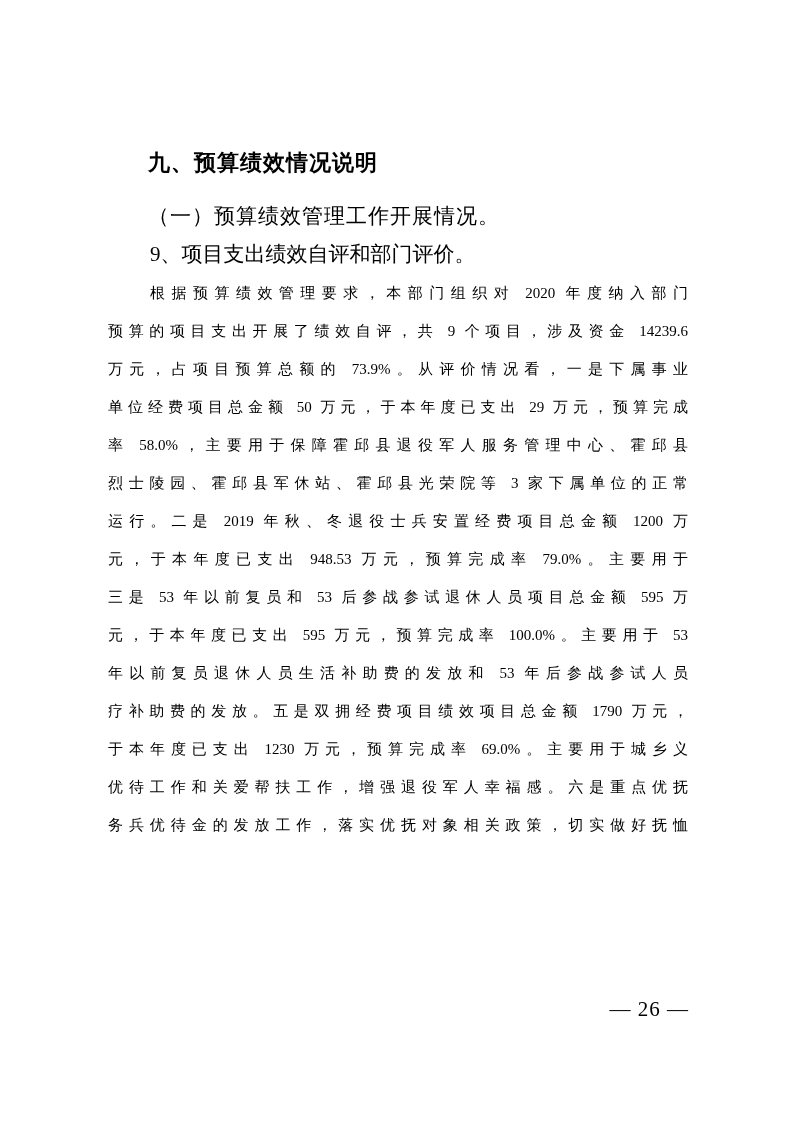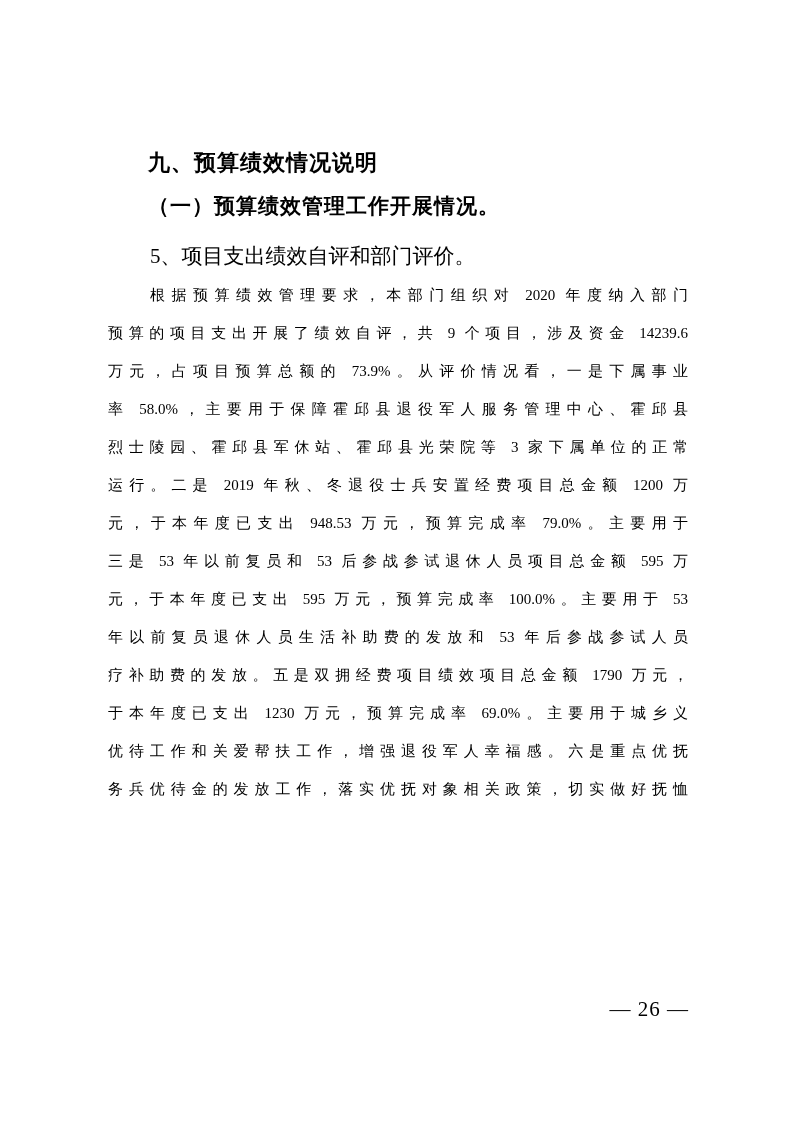--- a/index.html
+++ b/index.html
@@ -22,30 +22,30 @@
     top: 143px;
     width: 580px;
   }
   .h1 {
     font-family: "Liberation Sans", sans-serif;
     font-weight: bold;
     font-size: 22px;
     line-height: 40px;
     padding-left: 40px;
     letter-spacing: 1px;
-    margin-bottom: 3px;
+    margin-bottom: 13px;
   }
   .h2 {
     font-family: "Liberation Sans", sans-serif;
-    font-weight: bold;
+    font-weight: normal;
     font-size: 21px;
     line-height: 39px;
     padding-left: 40px;
     letter-spacing: 1px;
-    margin-bottom: 12px;
+    margin-bottom: 0;
   }
   .sub {
     font-size: 21px;
     line-height: 39px;
     padding-left: 42px;
   }
   .para .para-line {
     font-size: 15px;
     line-height: 38px;
     text-align: justify;
@@ -65,25 +65,26 @@
     text-align: right;
   }
 </style>
 </head>
 <body>
 
 <div class="page">
   <div class="content">
     <div class="h1">九、预算绩效情况说明</div>
     <div class="h2">（一）预算绩效管理工作开展情况。</div>
-    <div class="sub">5、项目支出绩效自评和部门评价。</div>
+    <div class="sub">9、项目支出绩效自评和部门评价。</div>
     <div class="para">
       <div class="para-line first">根据预算绩效管理要求，本部门组织对 2020 年度纳入部门</div>
       <div class="para-line">预算的项目支出开展了绩效自评，共 9 个项目，涉及资金 14239.6</div>
       <div class="para-line">万元，占项目预算总额的 73.9%。从评价情况看，一是下属事业</div>
+      <div class="para-line">单位经费项目总金额 50 万元，于本年度已支出 29 万元，预算完成</div>
       <div class="para-line">率 58.0%，主要用于保障霍邱县退役军人服务管理中心、霍邱县</div>
       <div class="para-line">烈士陵园、霍邱县军休站、霍邱县光荣院等 3 家下属单位的正常</div>
       <div class="para-line">运行。二是 2019 年秋、冬退役士兵安置经费项目总金额 1200 万</div>
       <div class="para-line">元，于本年度已支出 948.53 万元，预算完成率 79.0%。主要用于</div>
       <div class="para-line">三是 53 年以前复员和 53 后参战参试退休人员项目总金额 595 万</div>
       <div class="para-line">元，于本年度已支出 595 万元，预算完成率 100.0%。主要用于 53</div>
       <div class="para-line">年以前复员退休人员生活补助费的发放和 53 年后参战参试人员</div>
       <div class="para-line">疗补助费的发放。五是双拥经费项目绩效项目总金额 1790 万元，</div>
       <div class="para-line">于本年度已支出 1230 万元，预算完成率 69.0%。主要用于城乡义</div>
       <div class="para-line">优待工作和关爱帮扶工作，增强退役军人幸福感。六是重点优抚</div>

